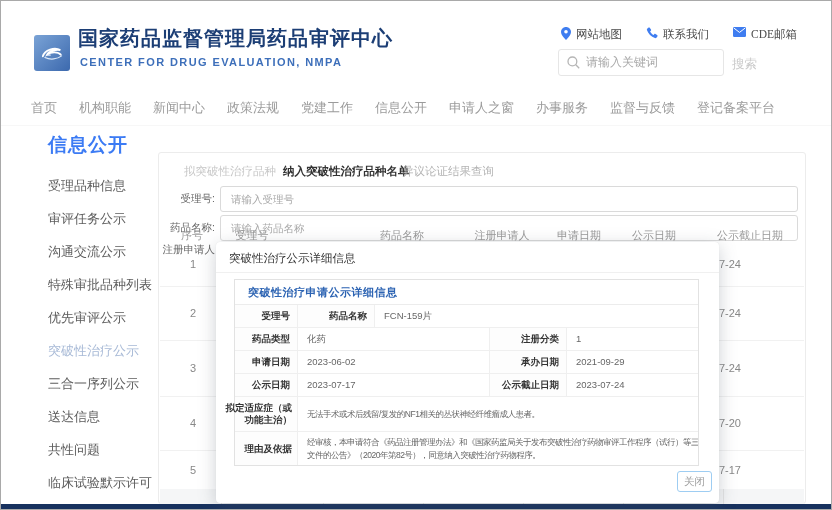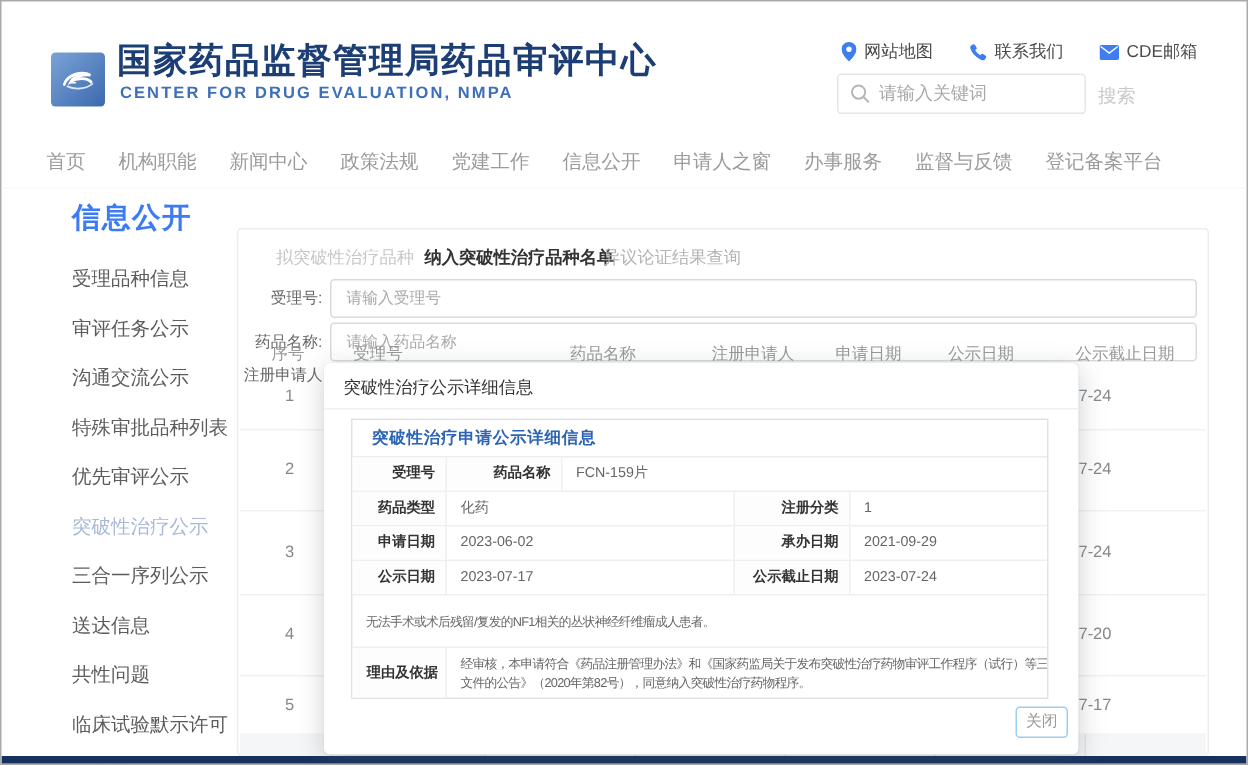--- a/index.html
+++ b/index.html
@@ -6,24 +6,24 @@
   .page{
     position:relative;width:832px;height:510px;margin:0 auto;
     background:#fff;border:1px solid #a9a9a9;box-sizing:border-box;
     overflow:hidden;font-family:"Liberation Sans","DejaVu Sans",sans-serif;
     -webkit-font-smoothing:antialiased;
   }
   .abs{position:absolute;}
   
   .logo{left:33px;top:34px;width:36px;height:36px;border-radius:3px;
     background:linear-gradient(135deg,#7aa3d6,#3c69ae);display:flex;align-items:center;justify-content:center;}
-  .title-cn{left:77px;top:24px;font-size:23px;font-weight:bold;color:#1c3e75;letter-spacing:1px;white-space:nowrap;}
+  .title-cn{left:77px;top:24px;font-size:20px;font-weight:bold;color:#1c3e75;letter-spacing:1px;white-space:nowrap;}
   .title-en{left:79px;top:55px;font-size:11px;font-weight:bold;color:#3d6fba;letter-spacing:1.4px;white-space:nowrap;}
   .quick-links{left:560px;top:26px;display:flex;gap:24px;align-items:center;font-size:11.5px;color:#4a4a4a;white-space:nowrap;}
-  .quick-link{display:flex;align-items:center;gap:5px;cursor:pointer;}
+  .quick-link{display:flex;gap:5px;cursor:pointer;font-family:Liberation Serif, serif;}
   .search-box{left:557px;top:48px;width:166px;height:27px;border:1px solid #e6e6e6;border-radius:3px;
     display:flex;align-items:center;padding:0 8px;gap:6px;box-sizing:border-box;background:#fff;}
   .search-ph{color:#a9a9a9;font-size:12px;}
   .search-btn{left:731px;top:55px;color:#c9c9c9;font-size:12.5px;cursor:pointer;}
   
   .nav{left:0;top:90px;right:0;height:35px;display:flex;align-items:center;padding-left:30px;gap:22px;
     font-size:13px;color:#9b9b9b;white-space:nowrap;border-bottom:1px solid #f7f7f7;box-sizing:border-box;}
   .nav span{cursor:pointer;}
   
   .sidebar{left:47px;top:131px;width:112px;}
@@ -246,20 +246,24 @@
         <span class="dv2">2021-09-29</span>
       </div>
       <div class="drow">
         <span class="dl">公示日期</span>
         <span class="dv1">2023-07-17</span>
         <span class="dl2">公示截止日期</span>
         <span class="dv2">2023-07-24</span>
       </div>
 
       <div class="longrow lr1">
+        <span class="llabel">
+          <span>拟定适应症（或</span>
+          <span>功能主治）</span>
+        </span>
         <span class="lvalue">
           <span>无法手术或术后残留/复发的NF1相关的丛状神经纤维瘤成人患者。</span>
         </span>
       </div>
 
       <div class="longrow lr2">
         <span class="llabel">
           <span>理由及依据</span>
         </span>
         <span class="lvalue">

